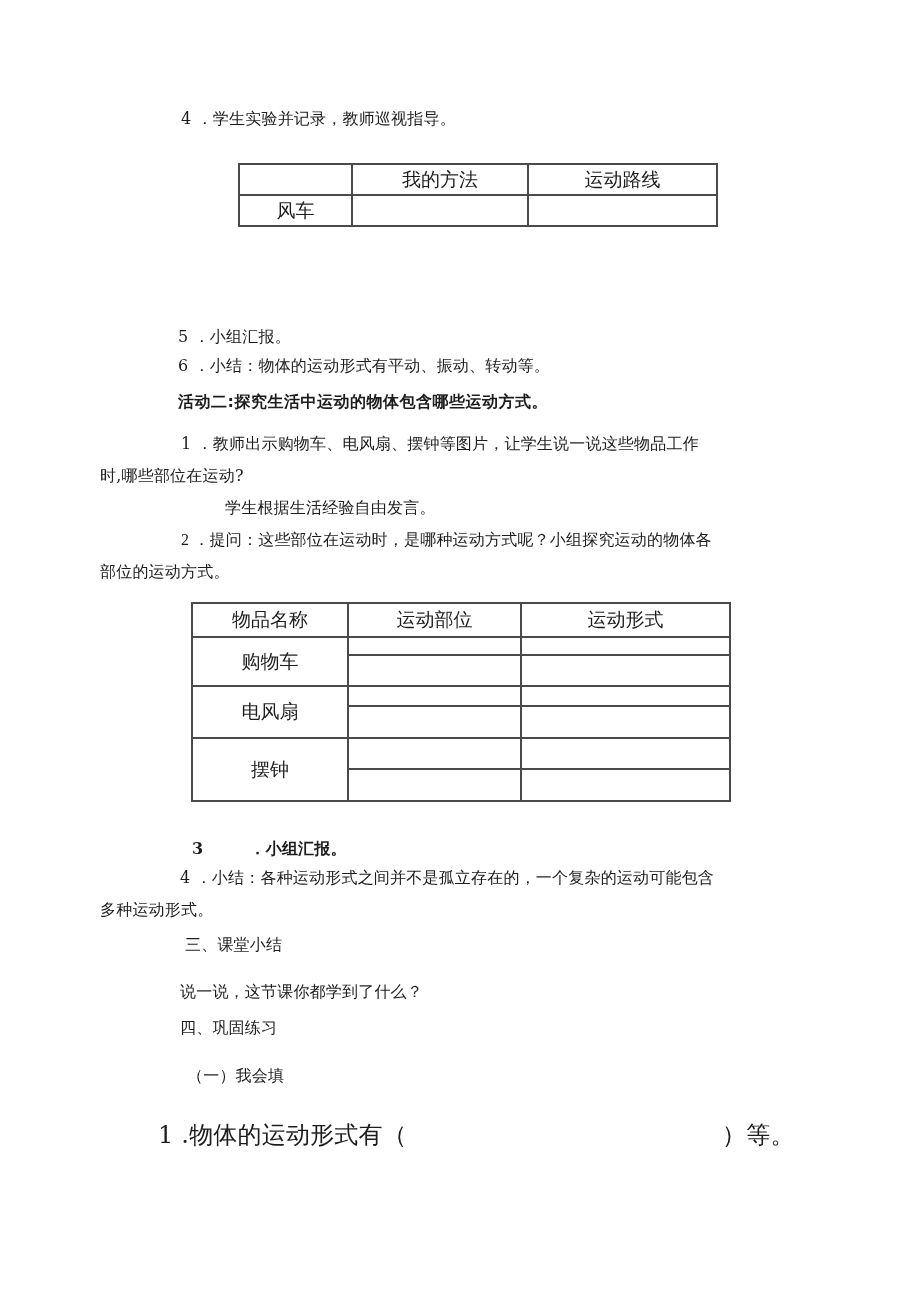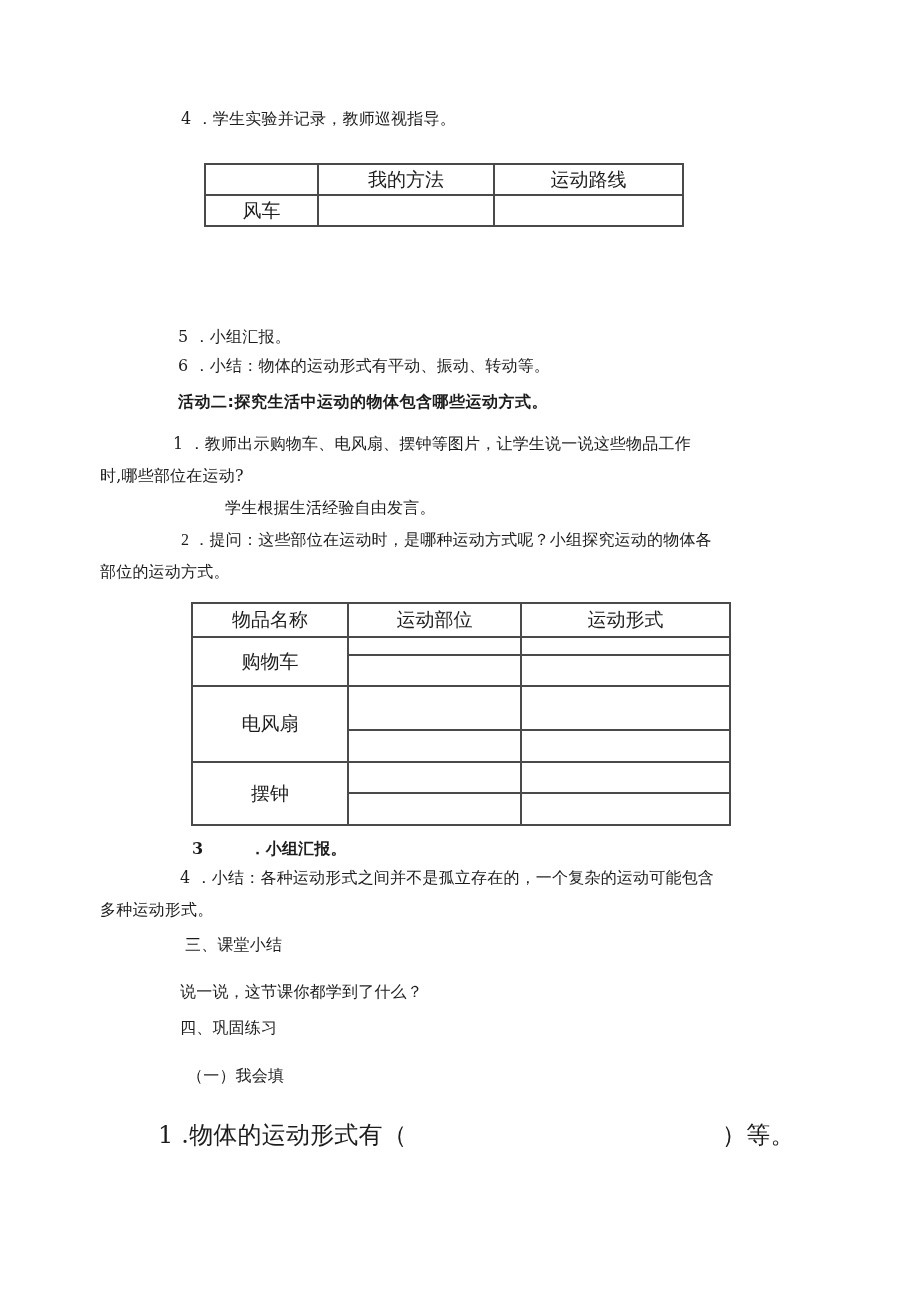--- a/index.html
+++ b/index.html
@@ -42,21 +42,21 @@
   }
   table.t2 tr.light > td{
     border-top:1px solid #9a9a9a;
   }
 </style>
 </head>
 <body>
 
 <div class="line" style="left:181px;top:106px;">4 ．学生实验并记录，教师巡视指导。</div>
 
-<table class="doc-table t1" style="left:204px;top:163px;width:478px;">
+<table class="doc-table t1" style="left:238px;top:163px;width:478px;">
   <colgroup>
       <col style="width:113px">
       <col style="width:176px">
       <col style="width:189px">
     </colgroup>
   <tbody>
     <tr style="height:31px">
       <td></td>
       <td>我的方法</td>
       <td>运动路线</td>
@@ -66,21 +66,21 @@
       <td></td>
       <td></td>
     </tr>
   </tbody>
 </table>
 
 <div class="line" style="left:178px;top:324px;">5 ．小组汇报。</div>
 <div class="line" style="left:178px;top:353px;">6 ．小结：物体的运动形式有平动、振动、转动等。</div>
 <div class="line hei" style="left:178px;top:389px;">活动二:探究生活中运动的物体包含哪些运动方式。</div>
 
-<div class="line" style="left:173px;top:431px;">1 ．教师出示购物车、电风扇、摆钟等图片，让学生说一说这些物品工作</div>
+<div class="line" style="left:181px;top:431px;">1 ．教师出示购物车、电风扇、摆钟等图片，让学生说一说这些物品工作</div>
 <div class="line" style="left:100px;top:463px;">时,哪些部位在运动?</div>
 <div class="line" style="left:183px;top:495px;margin-left:42px;">学生根据生活经验自由发言。</div>
 <div class="line" style="left:181px;top:527px;font-family:Liberation Serif, serif;">2 ．提问：这些部位在运动时，是哪种运动方式呢？小组探究运动的物体各</div>
 <div class="line" style="left:100px;top:559px;">部位的运动方式。</div>
 
 <table class="doc-table t2" style="left:191px;top:602px;width:538px;">
   <colgroup>
       <col style="width:156px">
       <col style="width:173px">
       <col style="width:209px">
@@ -93,21 +93,21 @@
     </tr>
     <tr style="height:18px">
       <td rowspan="2">购物车</td>
       <td></td>
       <td></td>
     </tr>
     <tr class="light" style="height:31px">
       <td></td>
       <td></td>
     </tr>
-    <tr style="height:44px">
+    <tr style="height:20px">
       <td rowspan="2">电风扇</td>
       <td></td>
       <td></td>
     </tr>
     <tr class="light" style="height:32px">
       <td></td>
       <td></td>
     </tr>
     <tr style="height:31px">
       <td rowspan="2">摆钟</td>

